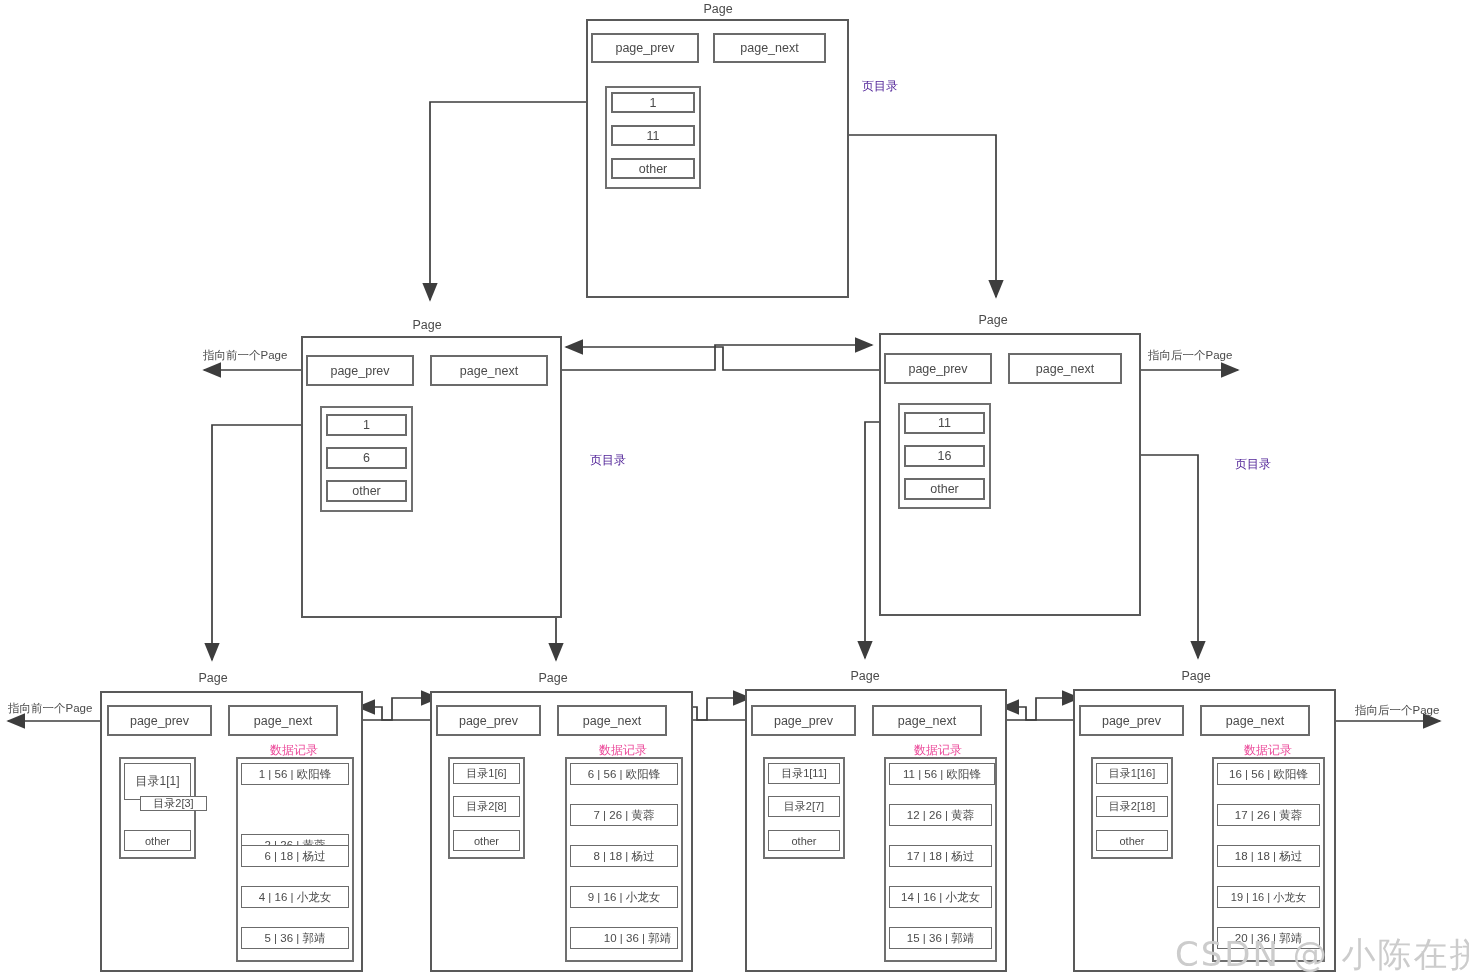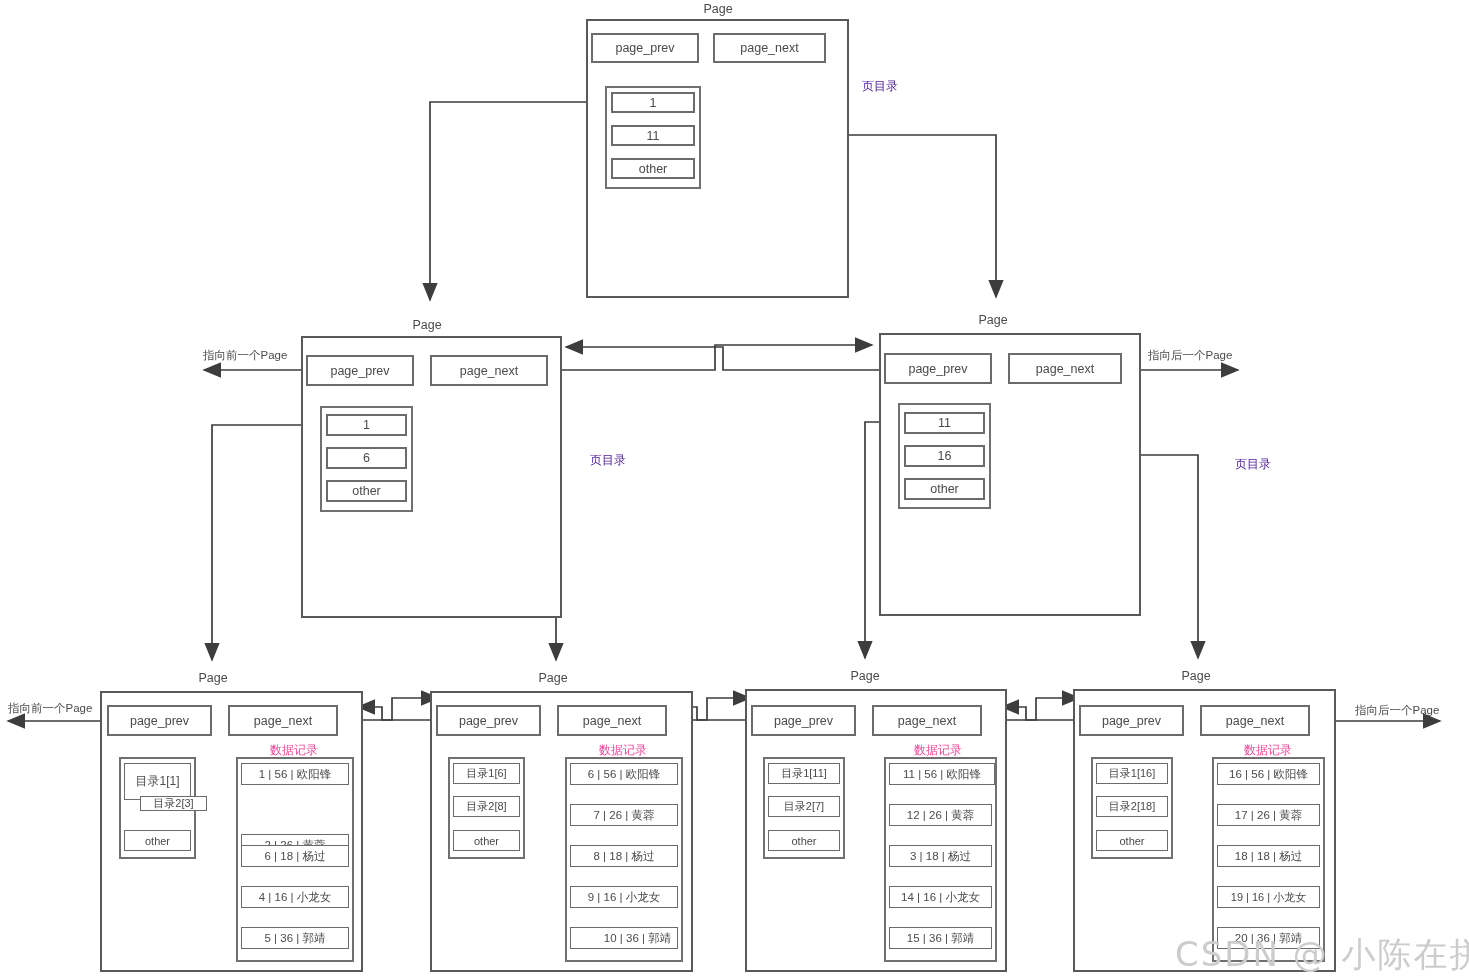--- a/index.html
+++ b/index.html
@@ -170,21 +170,21 @@
   <div class="cell" style="left:751px;top:705px;width:105px;height:31px;">page_prev</div>
   <div class="cell" style="left:872px;top:705px;width:110px;height:31px;">page_next</div>
   <div class="reclabel" style="left:938px;top:742px;">数据记录</div>
   <div class="group" style="left:763px;top:757px;width:82px;height:102px;"></div>
   <div class="cell thin" style="left:768px;top:763px;width:72px;height:21px;font-size:11px;">目录1[11]</div>
   <div class="cell thin" style="left:768px;top:796px;width:72px;height:21px;font-size:11px;">目录2[7]</div>
   <div class="cell thin" style="left:768px;top:830px;width:72px;height:21px;font-size:11px;">other</div>
   <div class="group" style="left:884px;top:757px;width:113px;height:205px;"></div>
   <div class="cell thin" style="left:889px;top:763px;width:106px;height:22px;font-size:11.5px;">11 | 56 | 欧阳锋</div>
   <div class="cell thin" style="left:889px;top:804px;width:103px;height:22px;font-size:11.5px;">12 | 26 | 黄蓉</div>
-  <div class="cell thin" style="left:889px;top:845px;width:103px;height:22px;font-size:11.5px;">3 | 18 | 杨过</div>
+  <div class="cell thin" style="left:889px;top:845px;width:103px;height:22px;font-size:11.5px;">17 | 18 | 杨过</div>
   <div class="cell thin" style="left:889px;top:886px;width:103px;height:22px;font-size:11.5px;">14 | 16 | 小龙女</div>
   <div class="cell thin" style="left:889px;top:927px;width:103px;height:22px;font-size:11.5px;">15 | 36 | 郭靖</div>
 
   <div class="page-cap" style="left:1196px;top:669px;">Page</div>
   <div class="page-box" style="left:1073px;top:689px;width:263px;height:283px;"></div>
   <div class="cell" style="left:1079px;top:705px;width:105px;height:31px;">page_prev</div>
   <div class="cell" style="left:1200px;top:705px;width:110px;height:31px;">page_next</div>
   <div class="reclabel" style="left:1268px;top:742px;">数据记录</div>
   <div class="group" style="left:1091px;top:757px;width:82px;height:102px;"></div>
   <div class="cell thin" style="left:1096px;top:763px;width:72px;height:21px;font-size:11px;">目录1[16]</div>

